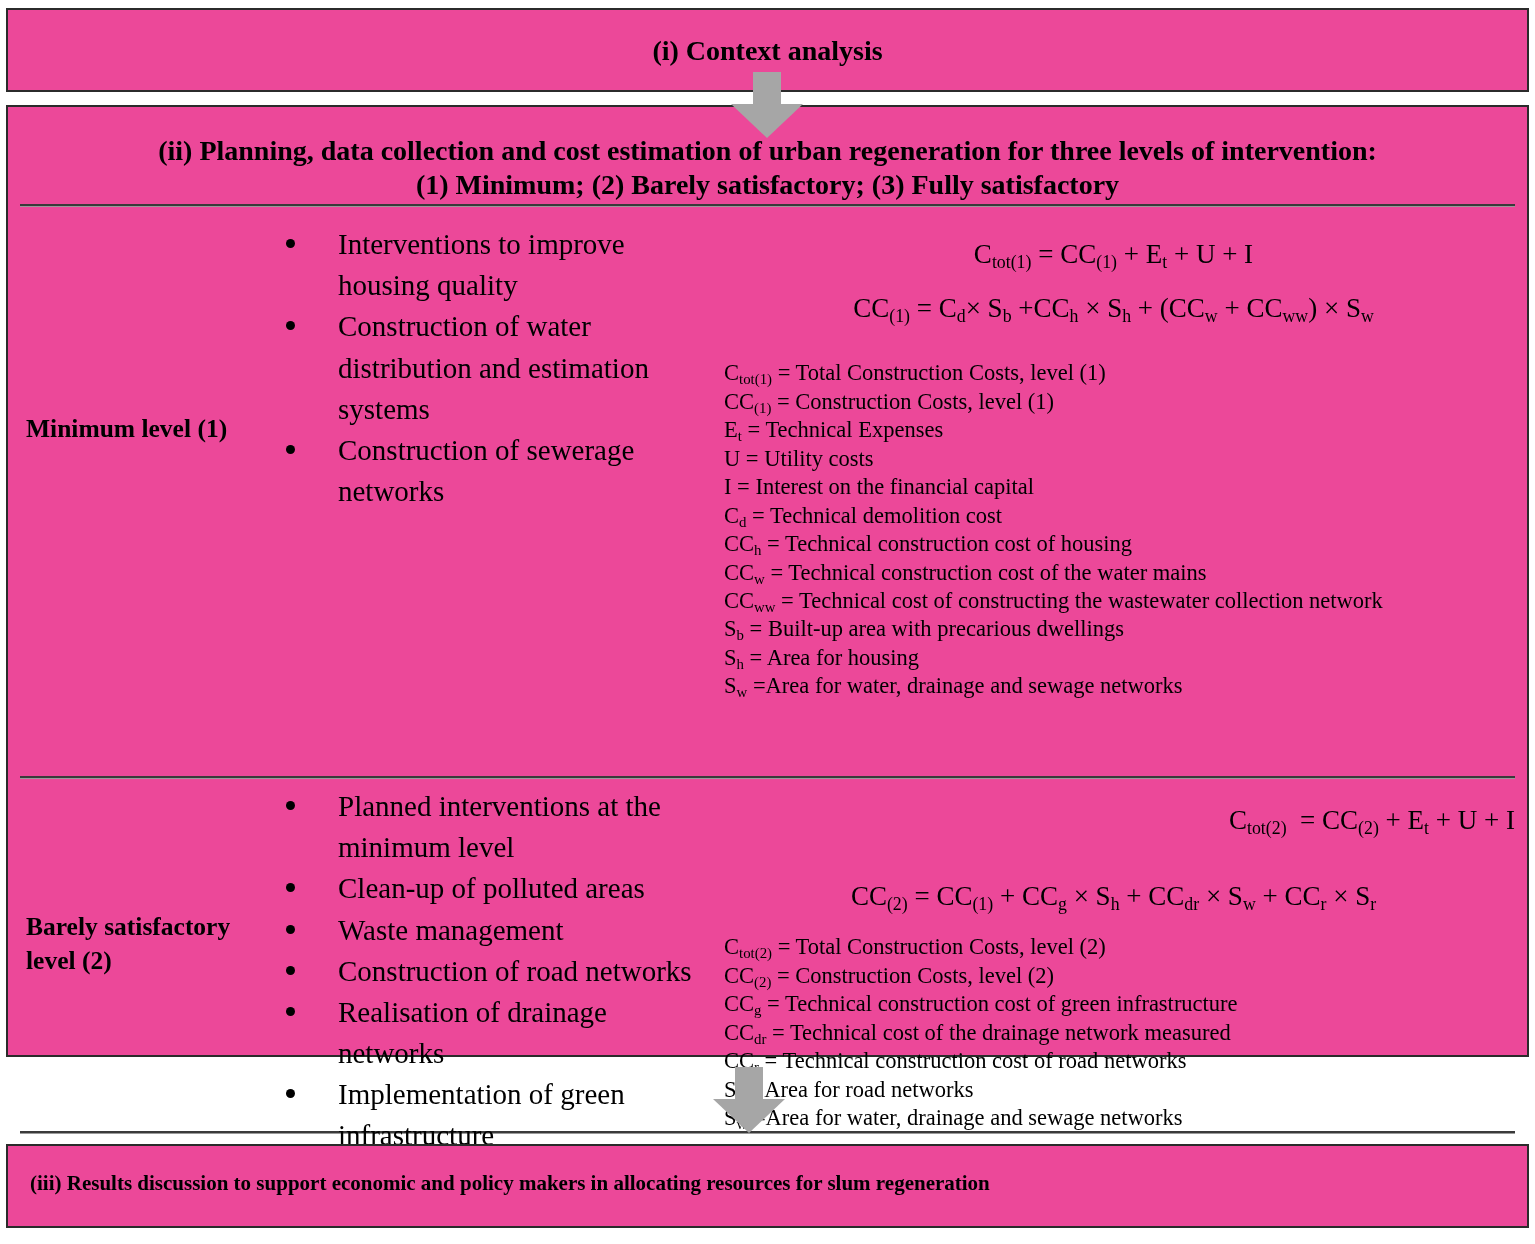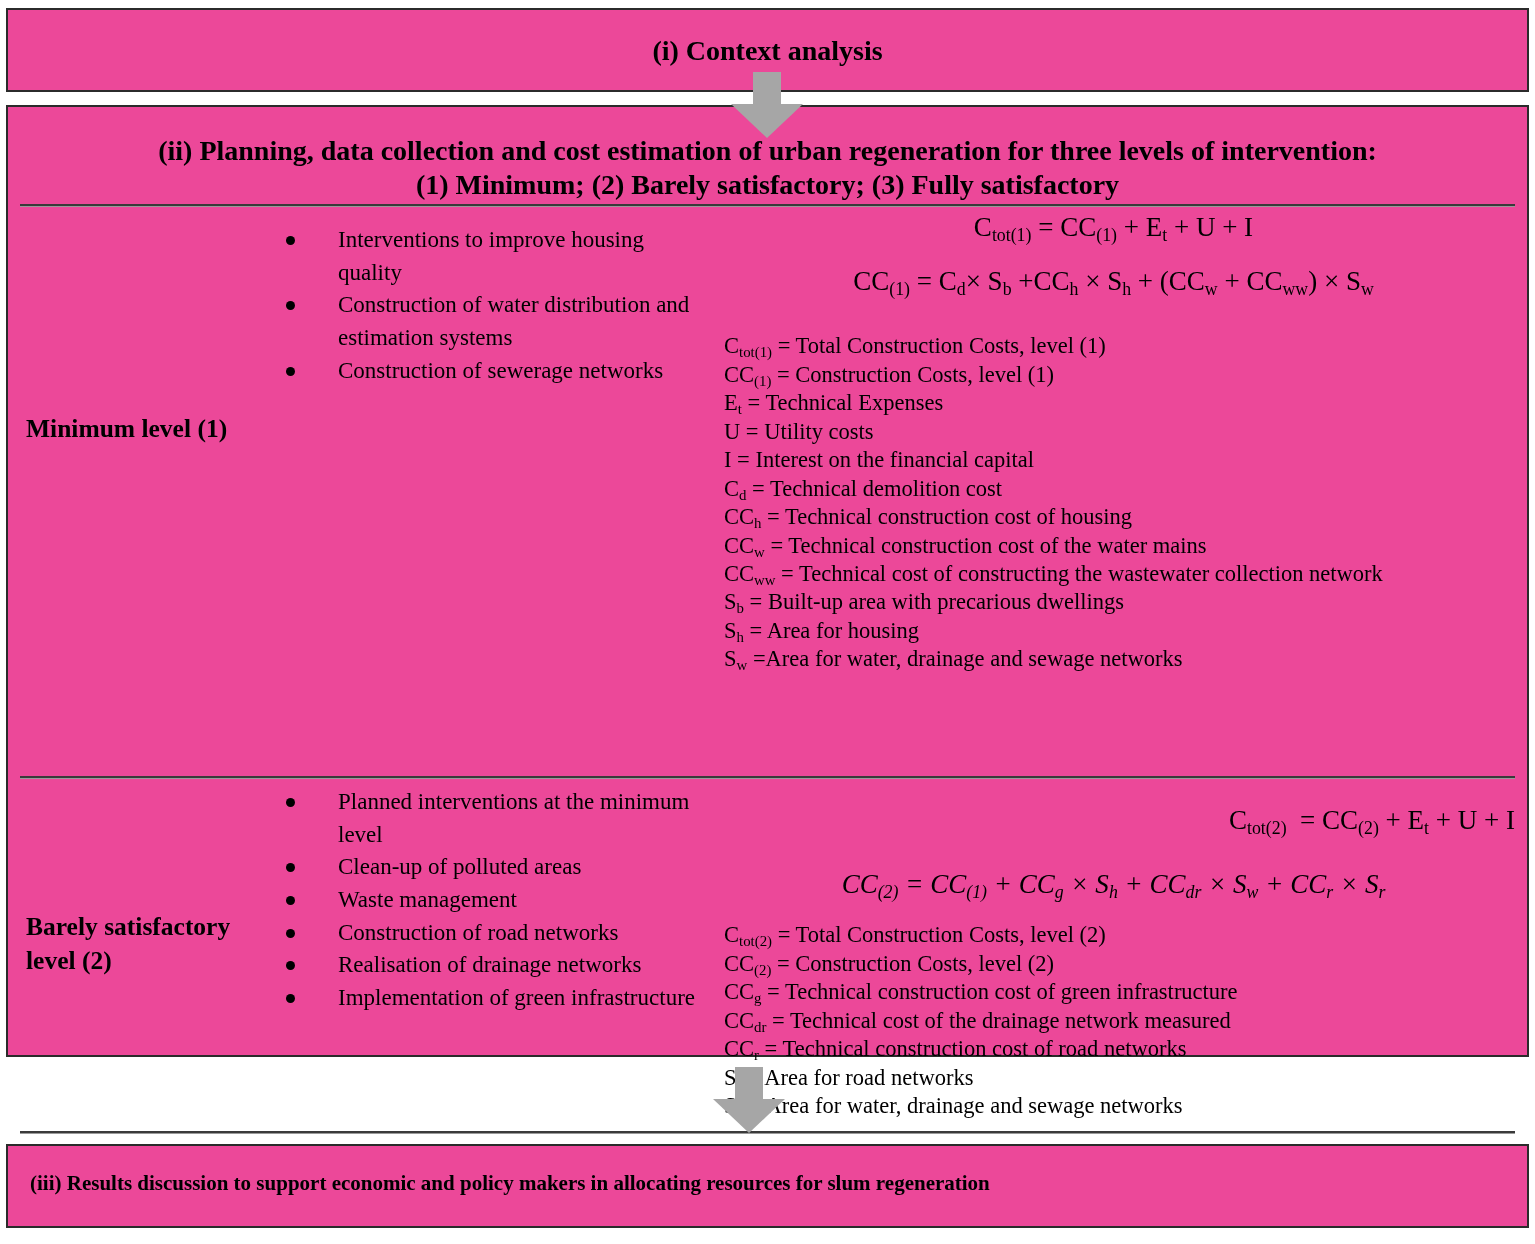--- a/index.html
+++ b/index.html
@@ -122,21 +122,21 @@
   #bullets-3 { width: 760px; flex: 0 0 760px; }
 
   ul.bl {
     list-style: none;
     margin: 0;
     padding: 0;
   }
   ul.bl li {
     position: relative;
     padding-left: 76px;
-    font-size: 23px;
+    font-size: 29px;
     line-height: 1.42;
     margin-bottom: 0px;
   }
   ul.bl li .dot {
     position: absolute;
     left: 24px;
     top: 0.52em;
     width: 9px;
     height: 9px;
     background: #000;
@@ -152,24 +152,24 @@
     box-sizing: border-box;
     padding-left: 10px;
   }
 
   .formula {
     text-align: center;
     font-size: 27px;
     line-height: 1.1;
     white-space: nowrap;
   }
-  #f1a { margin-top: 3px; }
+  #f1a { margin-top: 30px; }
   #f1b { margin-top: 24px; }
   #f2a { margin-top: 24px; text-align: right; }
-  #f2b { margin-top: 34px; font-style: italic; }
+  #f2b { margin-top: 46px; }
 
   .legend {
     margin-top: 0;
     padding-left: 12px;
     font-size: 22.5px;
     line-height: 1.265;
   }
   #legend-1 { margin-top: 36px; }
   #legend-2 { margin-top: 22px; }
 

